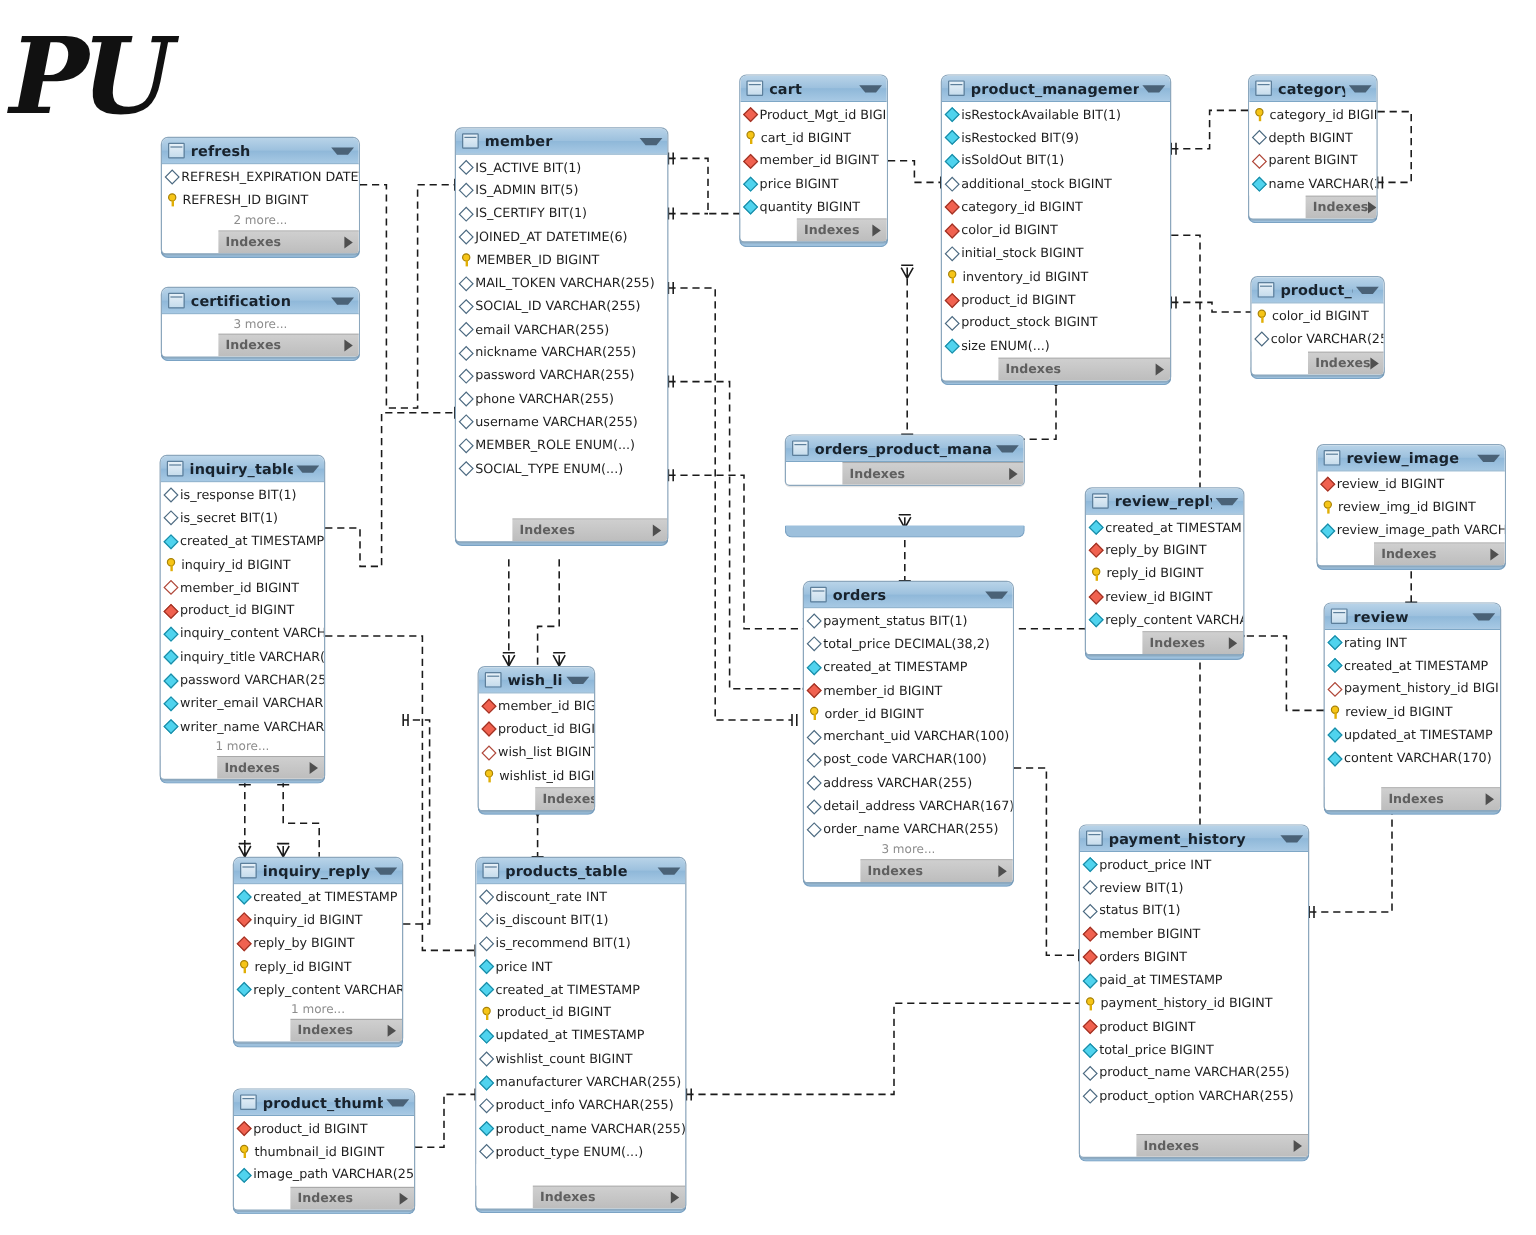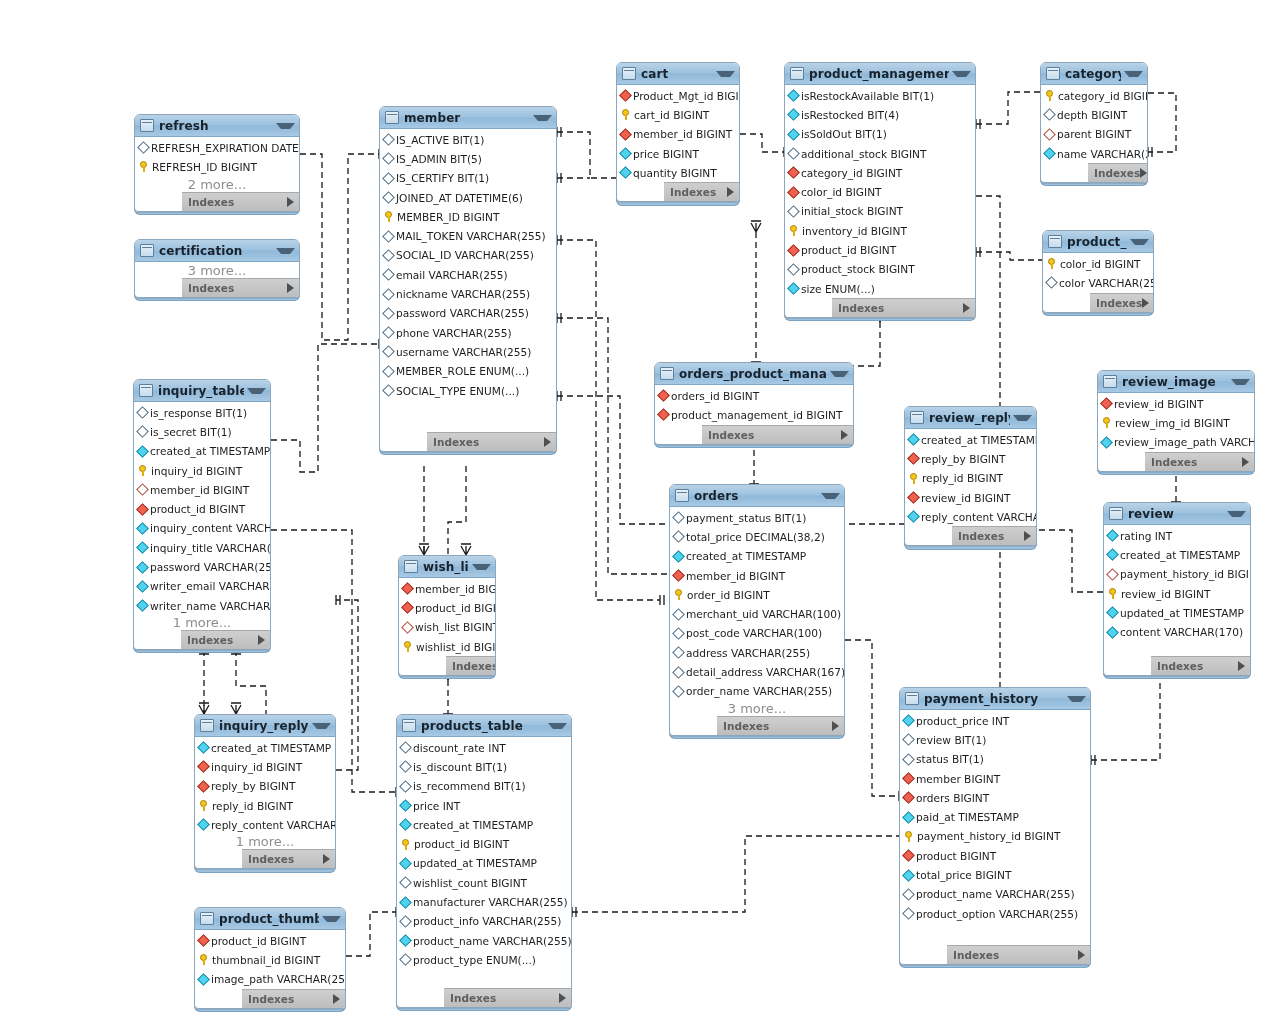--- a/index.html
+++ b/index.html
@@ -39,34 +39,35 @@
   .dia{width:9px;height:9px;flex:0 0 9px;margin-right:3px;transform:rotate(45deg);
        border:1px solid #4d6b82;box-sizing:border-box;}
   .dia.nullable{background:#ffffff;border-color:#4d6b82;}
   .dia.notnull{background:#4fd3ee;border-color:#1b8ba6;}
   .dia.fk{background:#f0614f;border-color:#9e3325;}
   .dia.fknull{background:#ffffff;border-color:#b0483a;}
   .keyic{width:10px;height:11px;flex:0 0 10px;margin-right:3px;position:relative;}
   .keyic:before{content:"";position:absolute;left:1px;top:0;width:7px;height:7px;
        border-radius:50%;background:#f6c518;border:1px solid #a88208;box-sizing:border-box;}
   .keyic:after{content:"";position:absolute;left:4px;top:6px;width:2px;height:5px;background:#e0ae06;}
-  .more{height:15px;line-height:15px;text-align:center;font-size:13px;color:#8d8d8d;background:#fff;}
+  .more{height:15px;line-height:15px;text-align:center;font-size:10px;color:#8d8d8d;background:#fff;}
   .filler{background:#fff;}
   .idx{height:18px;display:flex;align-items:center;padding:0 5px 0 6px;
        background:linear-gradient(to bottom,#cfcfcf,#bdbdbd);
        border-top:1px solid #a9a9a9;font-size:10.5px;font-weight:700;color:#5f5f5f;margin-left:47px;}
   .idx .lbl{flex:1 1 auto;}
   .idx .arrow{width:0;height:0;border-top:5px solid transparent;border-bottom:5px solid transparent;
        border-left:7px solid #4f4f4f;}
 </style>
 </head>
 <body>
 
 <div id="canvas">
 
+  <div id="logo">PU</div>
 
   <svg id="lines" viewBox="0 0 1280 1029" xmlns="http://www.w3.org/2000/svg">
     <g fill="none" stroke="#1a1a1a" stroke-width="1.3" stroke-dasharray="6,4">
 
       <path d="M300,154 L322,154 L322,340 L348,340 L348,154 L379,154"></path>
 
       <path d="M557,132 L590,132 L590,178 L616,178"></path>
       <path d="M557,178 L590,178"></path>
 
       <path d="M740,134 L762,134 L762,152 L784,152"></path>
@@ -430,21 +431,21 @@
             <span class="tname">product_management</span>
             <span class="caret"></span>
           </div>
           <div class="cols">
             <div class="col">
               <span class="dia notnull"></span>
               <span>isRestockAvailable BIT(1)</span>
             </div>
             <div class="col">
               <span class="dia notnull"></span>
-              <span>isRestocked BIT(4)</span>
+              <span>isRestocked BIT(9)</span>
             </div>
             <div class="col">
               <span class="dia notnull"></span>
               <span>isSoldOut BIT(1)</span>
             </div>
             <div class="col">
               <span class="dia nullable"></span>
               <span>additional_stock BIGINT</span>
             </div>
             <div class="col">
@@ -600,30 +601,20 @@
         </div>
       </div>
       <div class="tbl" style="left: 654px; top: 362px; width: 200px; height: 87.6px;">
         <div class="shadowbar" style="height: 9px; top: 75.6px; bottom: auto;"></div>
         <div class="inner">
           <div class="hdr">
             <span class="ticon"></span>
             <span class="tname">orders_product_management</span>
             <span class="caret"></span>
           </div>
-          <div class="cols">
-            <div class="col">
-              <span class="dia fk"></span>
-              <span>orders_id BIGINT</span>
-            </div>
-            <div class="col">
-              <span class="dia fk"></span>
-              <span>product_management_id BIGINT</span>
-            </div>
-          </div>
           <div class="idx">
             <span class="lbl">Indexes</span>
             <span class="arrow"></span>
           </div>
         </div>
       </div>
       <div class="tbl" style="left: 904px; top: 406px; width: 133px; height: 145.5px;">
         <div class="shadowbar" style="height: 9px; top: 133.5px; bottom: auto;"></div>
         <div class="inner">
           <div class="hdr">

